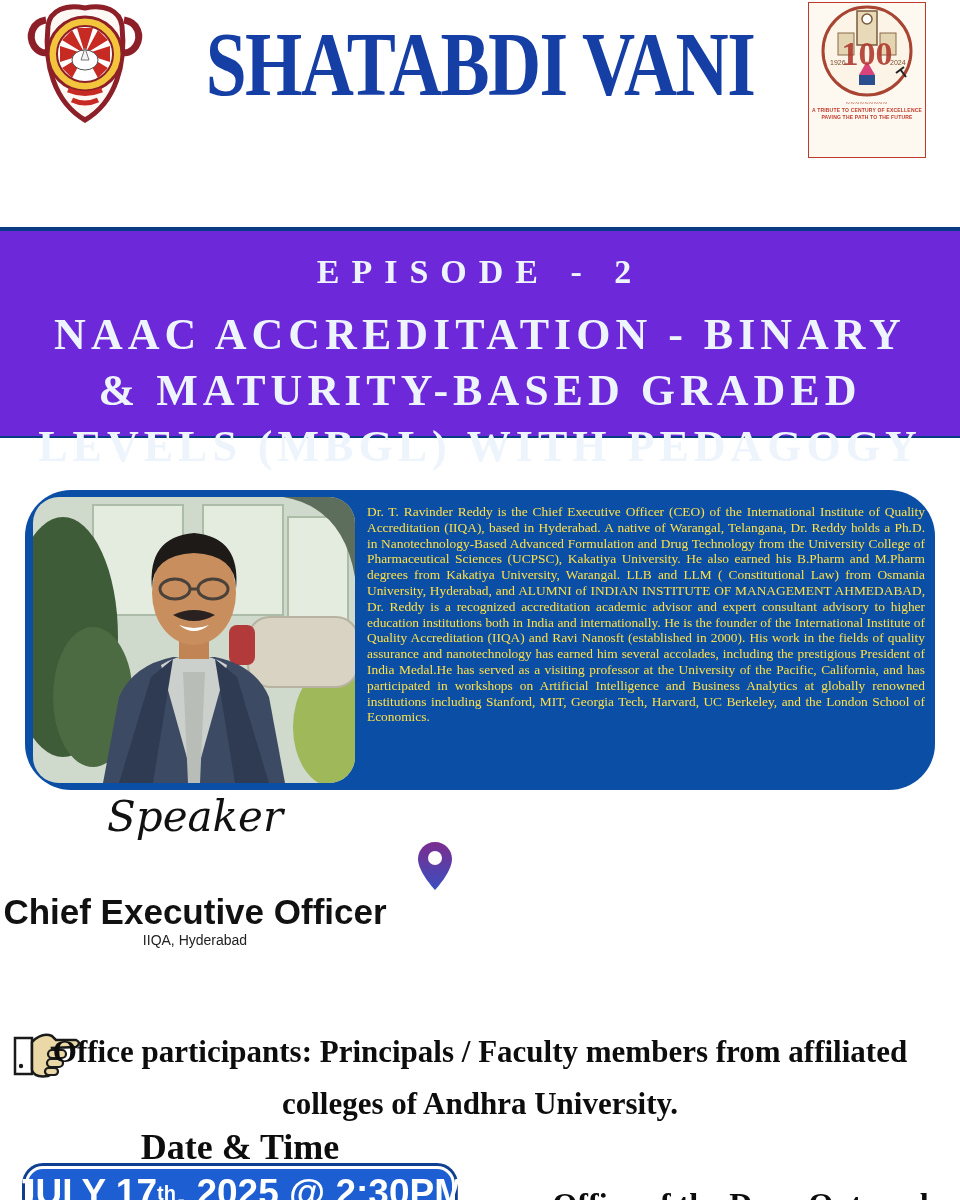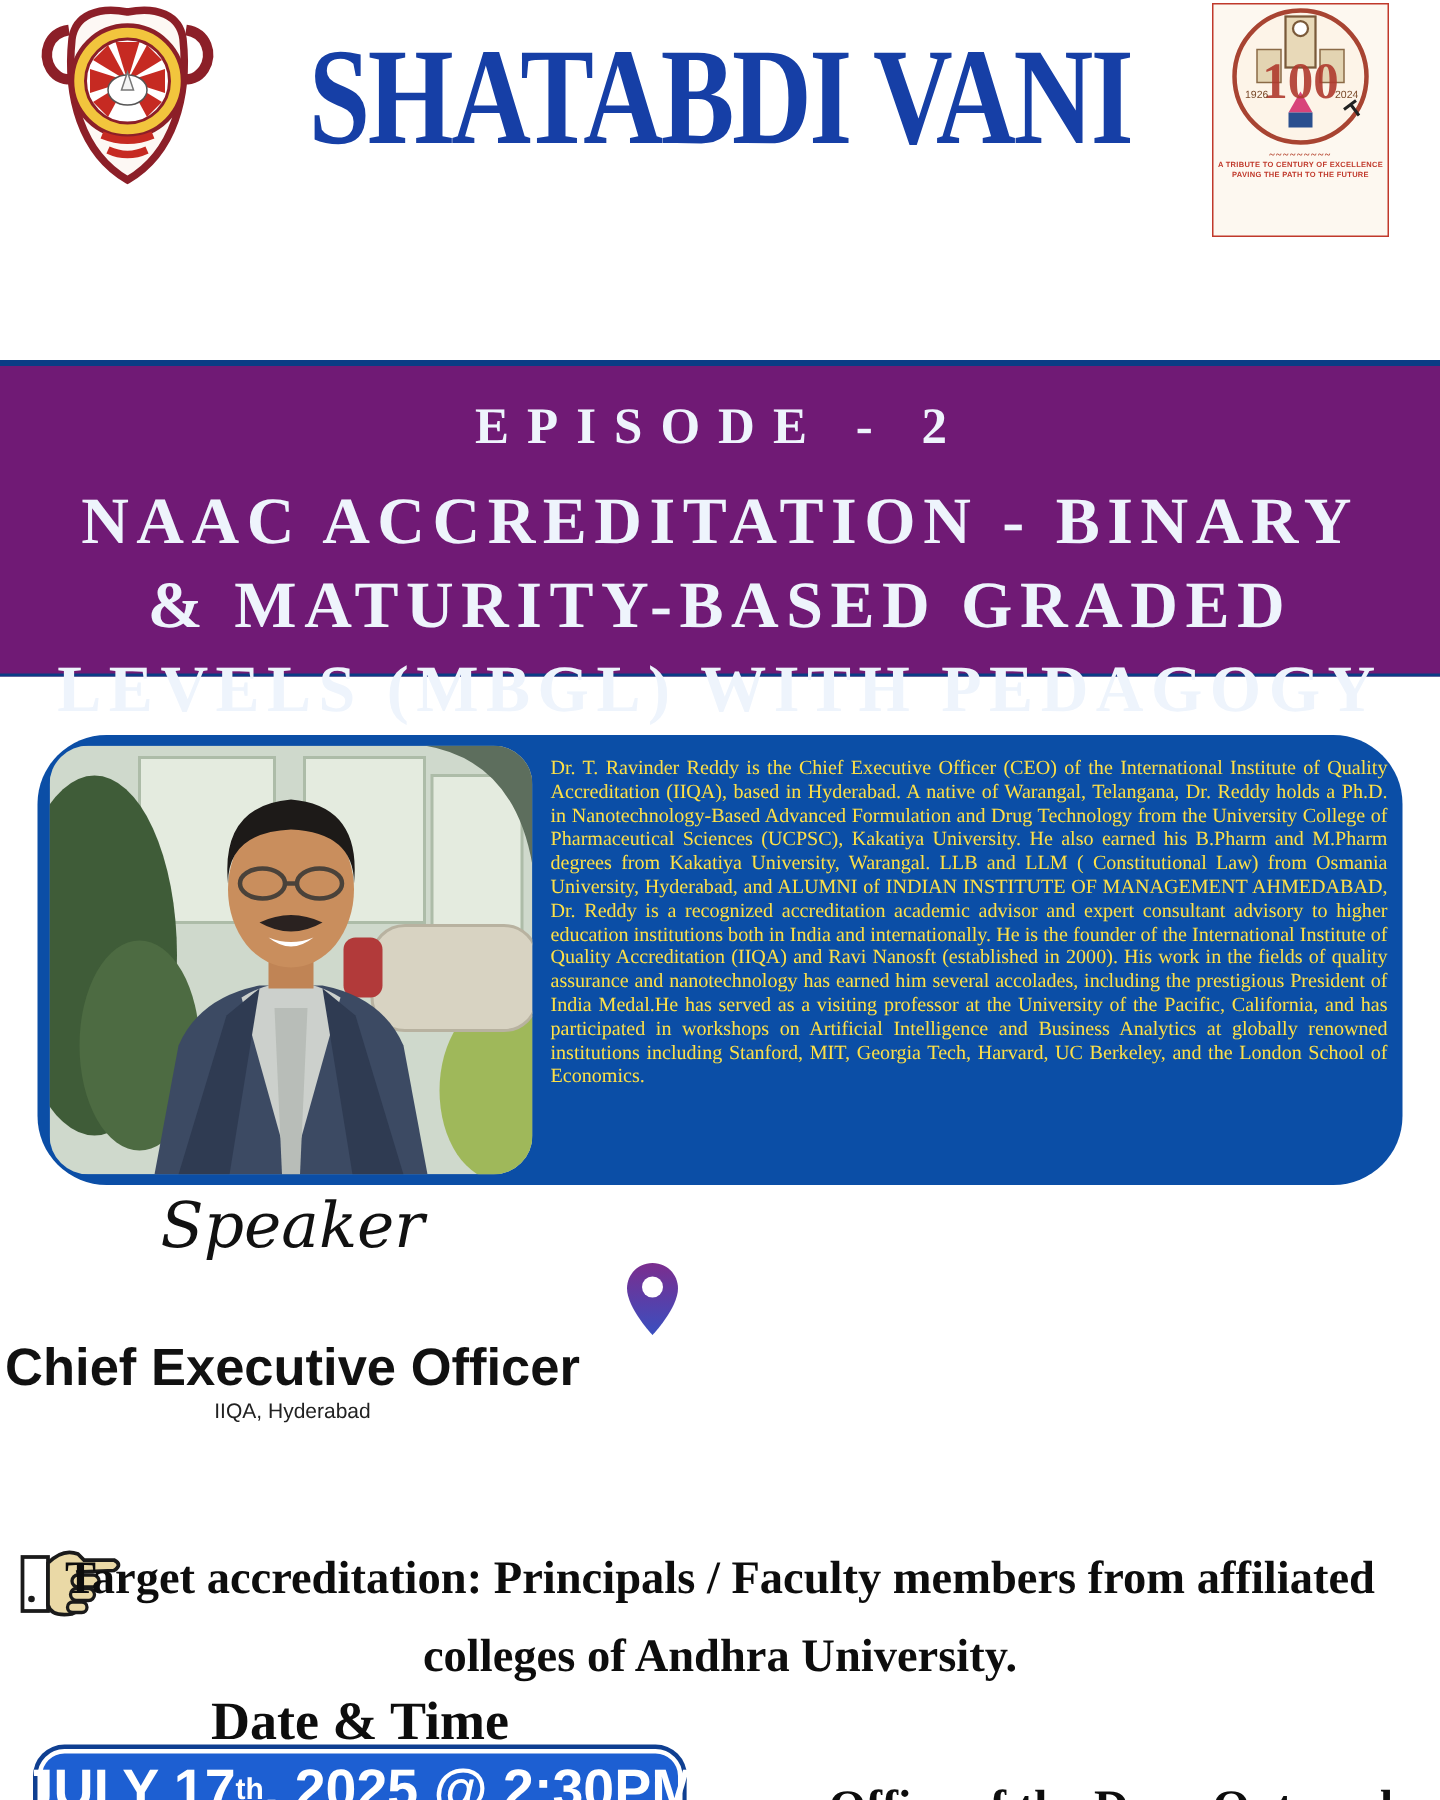--- a/index.html
+++ b/index.html
@@ -24,22 +24,22 @@
     color:#163fa6; font-weight:bold; font-size:92px; line-height:96px;
     transform:scaleX(.8); transform-origin:50% 50%;
     letter-spacing:-2px; white-space:nowrap;
   }
   .subtitle {
     position:absolute; left:0; top:108px; width:960px; text-align:center;
     color:#1547b0; font-weight:bold; font-size:38px; line-height:45px;
   }
   
   .banner {
-    position:absolute; left:0; top:240px; width:960px; height:211px;
-    background:#701a75; border-top:4px solid #0a3c85; border-bottom:2px solid #0a3c85;
+    position:absolute; left:0; top:227px; width:960px; height:211px;
+    background:#6d28d9; border-top:4px solid #0a3c85; border-bottom:2px solid #0a3c85;
     color:#eef4fc; text-align:center;
   }
   .banner .episode {
     margin-top:22px; font-size:34px; font-weight:bold; letter-spacing:12px;
   }
   .banner .topic {
     margin-top:16px; font-size:44px; line-height:56px; font-weight:bold; letter-spacing:5px;
   }
   
   .bio-card {
@@ -215,21 +215,21 @@
     <rect x="3" y="12" width="17" height="36" fill="#ffffff" stroke="#1a1a1a" stroke-width="2.5"></rect>
     <circle cx="9" cy="40" r="2.2" fill="#1a1a1a"></circle>
     <path d="M20 16 Q30 6 40 10 L44 14 L64 14 Q70 17 64 21 L40 22 Q44 48 36 50 Q22 52 20 44 Z" fill="#ead9a6" stroke="#1a1a1a" stroke-width="2.5"></path>
     <g fill="#ead9a6" stroke="#1a1a1a" stroke-width="2.2">
       <rect x="36" y="24" width="18" height="8" rx="4"></rect>
       <rect x="35" y="33" width="16" height="8" rx="4"></rect>
       <rect x="33" y="42" width="13" height="7" rx="3.5"></rect>
     </g>
   </svg>
   <div class="participants">
-    <div>Target accreditation:  Principals / Faculty members from affiliated</div>
+    <div>Office participants:  Principals / Faculty members from affiliated</div>
     <div>colleges of Andhra University.</div>
   </div>
 
   <div class="dt-heading">Date &amp; Time</div>
   <div class="dt-pill">
     <span>JULY 17</span>
       <sup>th</sup>
       <span>, 2025 @ 2:30PM</span>
   </div>
 

